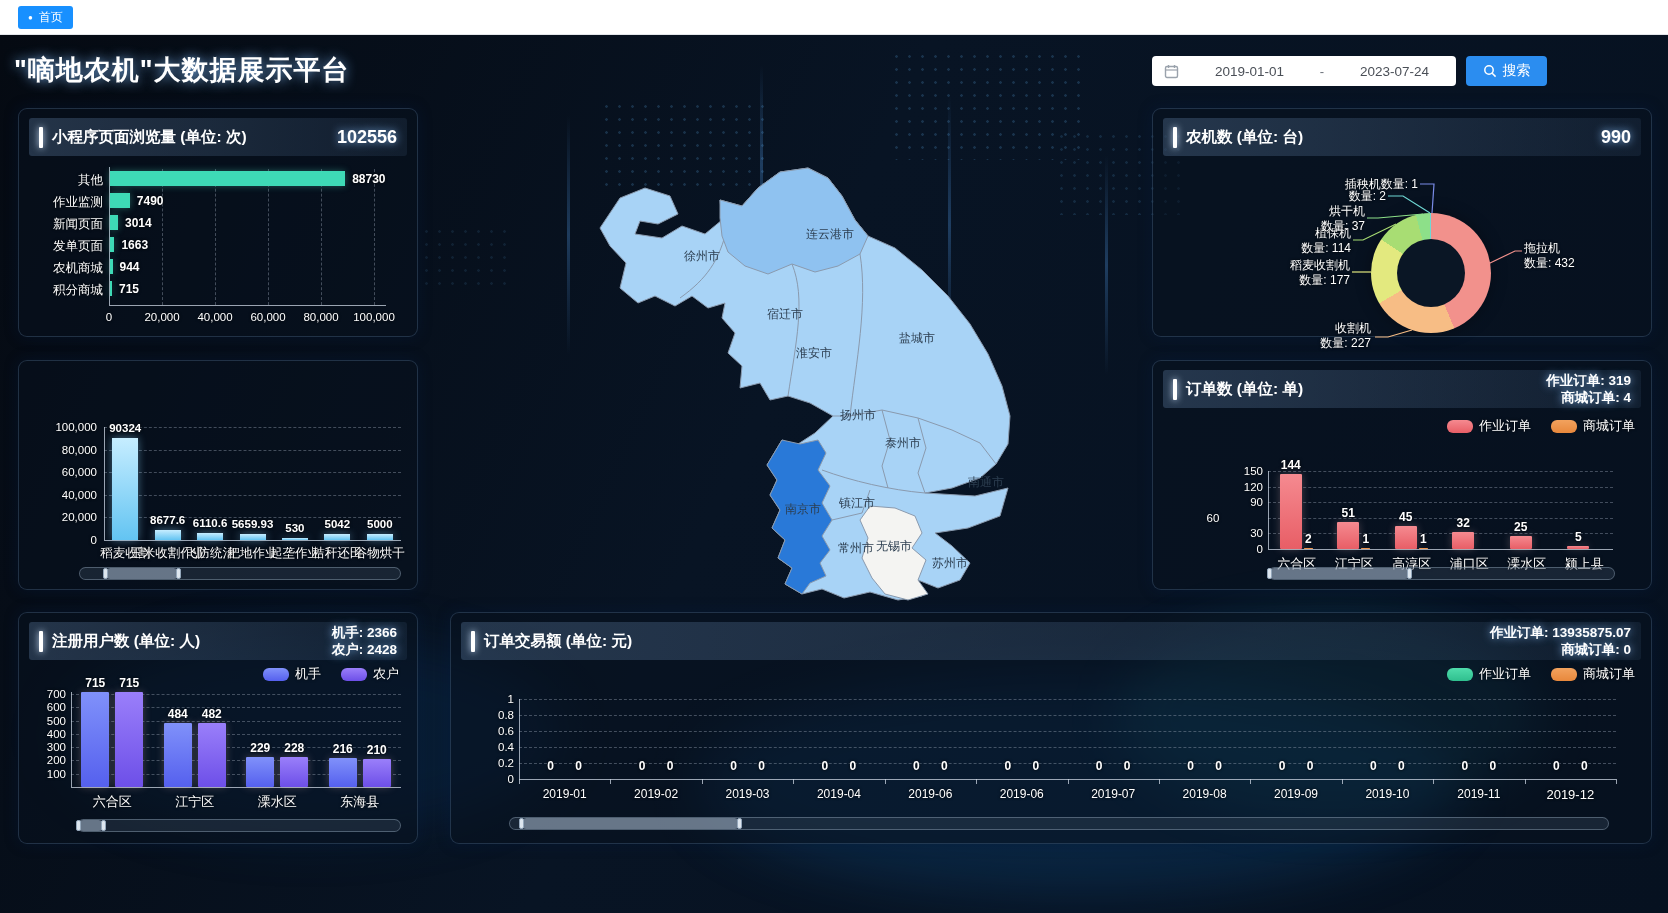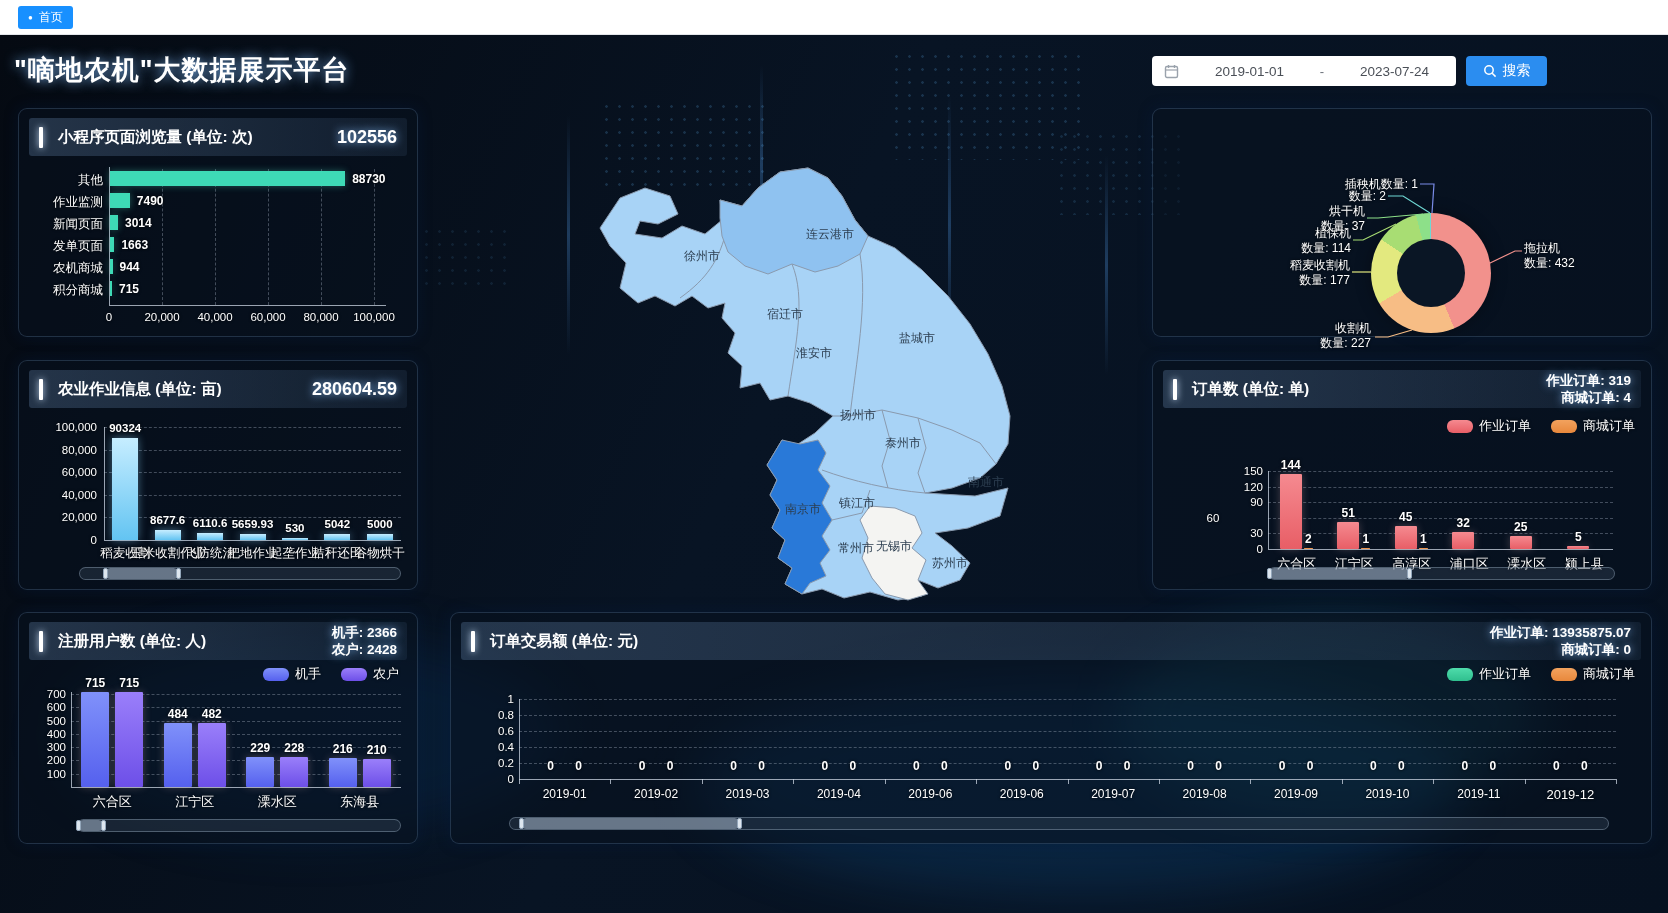--- a/index.html
+++ b/index.html
@@ -31,21 +31,21 @@
   .datebar .dsep { color:#6a7078; font-size:13px; }
   .search-btn { position:absolute; left:1466px; top:21px; width:81px; height:30px; background:#2b8df0;
     border-radius:4px; color:#fff; font-size:14px; display:flex; align-items:center; justify-content:center;
     gap:6px; cursor:pointer; }
 
   .panel { position:absolute; background:rgba(8,17,30,.52); border:1px solid rgba(105,140,180,.28);
     border-radius:9px; box-shadow:0 0 14px rgba(0,30,70,.35); }
   .p-head { position:absolute; left:10px; right:10px; top:9px; height:38px; border-radius:3px;
     background:linear-gradient(90deg,rgba(86,115,150,.38),rgba(60,85,115,.20)); display:flex; align-items:center; padding:0 10px; }
   .p-accent { width:4px; height:21px; background:#fff; border-radius:1px; box-shadow:0 0 7px #cfe4ff; margin-right:9px; }
-  .p-title { color:#fff; font-size:15.5px; font-weight:700;margin-left:6px; }
+  .p-title { color:#fff; font-size:15.5px; font-weight:700; }
   .p-total { margin-left:auto; color:#fff; font-size:18px; font-weight:700;
     text-shadow:0 0 9px rgba(140,195,255,.95); }
   .p-stats { margin-left:auto; text-align:right; color:#fff; font-size:13.5px; font-weight:700;
     line-height:17px; text-shadow:0 0 8px rgba(140,195,255,.9); white-space:pre-line; }
 
   .chart { position:absolute; }
   .axis-lab { position:absolute; color:#fff; font-size:11.5px; text-shadow:0 0 3px #000; }
   .cat-lab { position:absolute; color:#fff; font-size:12.5px; white-space:nowrap; transform:translateX(-50%); text-shadow:0 0 3px #000; }
   .val-lab { position:absolute; color:#fff; font-size:12px; font-weight:600; white-space:nowrap; text-shadow:0 0 3px #000; }
   .grid-h { position:absolute; height:0; border-top:1px dashed rgba(150,162,178,.42); }
@@ -186,25 +186,20 @@
           <div class="axis-lab" style="left: 0px; top: 95px; width: 74px; text-align: right; font-size: 12.5px;">农机商城</div>
           <div class="bar" style="left: 81px; top: 94px; width: 2.5016px; height: 15px; background: rgb(62, 218, 182); box-shadow: rgba(80, 230, 200, 0.35) 0px 0px 7px;"></div>
           <div class="val-lab" style="left: 90.5016px; top: 95px;">944</div>
           <div class="axis-lab" style="left: 0px; top: 117px; width: 74px; text-align: right; font-size: 12.5px;">积分商城</div>
           <div class="bar" style="left: 81px; top: 116px; width: 2px; height: 15px; background: rgb(62, 218, 182); box-shadow: rgba(80, 230, 200, 0.35) 0px 0px 7px;"></div>
           <div class="val-lab" style="left: 90px; top: 117px;">715</div>
         </div>
     </div>
 
     <div class="panel" style="left:18px;top:325px;width:400px;height:230px">
-      <div class="p-head">
-        <div class="p-accent"></div>
-        <div class="p-title">农业作业信息 (单位: 亩)</div>
-        <div class="p-total">280604.59</div>
-      </div>
       <div class="chart" id="farm-chart" style="left:10px;top:54px;width:380px;height:148px">
           <div class="axis-lab" style="left: 0px; top: 119px; width: 68px; text-align: right;">0</div>
           <div class="grid-h" style="left: 75px; top: 102.4px; width: 297px;"></div>
           <div class="axis-lab" style="left: 0px; top: 96.4px; width: 68px; text-align: right;">20,000</div>
           <div class="grid-h" style="left: 75px; top: 79.8px; width: 297px;"></div>
           <div class="axis-lab" style="left: 0px; top: 73.8px; width: 68px; text-align: right;">40,000</div>
           <div class="grid-h" style="left: 75px; top: 57.2px; width: 297px;"></div>
           <div class="axis-lab" style="left: 0px; top: 51.2px; width: 68px; text-align: right;">60,000</div>
           <div class="grid-h" style="left: 75px; top: 34.6px; width: 297px;"></div>
           <div class="axis-lab" style="left: 0px; top: 28.6px; width: 68px; text-align: right;">80,000</div>
@@ -299,20 +294,25 @@
         </div>
       <div class="dz" id="users-dz" style="left:58px;top:206px;width:324px">
           <div class="dz-thumb" style="left: 0px; width: 25.6px;">
             <div class="dz-handle" style="left: -2px;"></div>
             <div class="dz-handle" style="right: -2px;"></div>
           </div>
         </div>
     </div>
 
     <div class="panel" style="left:1152px;top:73px;width:500px;height:229px">
+      <div class="p-head">
+        <div class="p-accent"></div>
+        <div class="p-title">农机数 (单位: 台)</div>
+        <div class="p-total">990</div>
+      </div>
       <div class="chart" id="machines-chart" style="left:0;top:45px;width:500px;height:184px">
           <div class="donut" style="left: 218px; top: 59px; width: 120px; height: 120px; background: conic-gradient(rgb(242, 145, 140) 0deg, rgb(242, 145, 140) 157.09deg, rgb(247, 189, 133) 157.09deg, rgb(247, 189, 133) 239.64deg, rgb(227, 233, 127) 239.64deg, rgb(227, 233, 127) 304deg, rgb(168, 221, 115) 304deg, rgb(168, 221, 115) 345.45deg, rgb(141, 224, 137) 345.45deg, rgb(141, 224, 137) 358.91deg, rgb(111, 216, 212) 358.91deg, rgb(111, 216, 212) 359.64deg, rgb(122, 140, 232) 359.64deg, rgb(122, 140, 232) 360deg);"></div>
           <div class="donut-hole" style="left: 244px; top: 85px; width: 68px; height: 68px;"></div>
           <svg width="500" height="184" style="position: absolute; left: 0px; top: 0px; pointer-events: none;">
             <polyline points="335,110 362,97 369,97" fill="none" stroke="#f2918c" stroke-width="1.2"></polyline>
             <polyline points="259,176 235,183 222,183" fill="none" stroke="#f7bd85" stroke-width="1.2"></polyline>
             <polyline points="218,118 203,118 199,118" fill="none" stroke="#e3e97f" stroke-width="1.2"></polyline>
             <polyline points="243,70 210,86 200,86" fill="none" stroke="#a8dd73" stroke-width="1.2"></polyline>
             <polyline points="270,60 225,64 214,64" fill="none" stroke="#8de089" stroke-width="1.2"></polyline>
             <polyline points="277,59 250,42 235,42" fill="none" stroke="#6fd8d4" stroke-width="1.2"></polyline>

